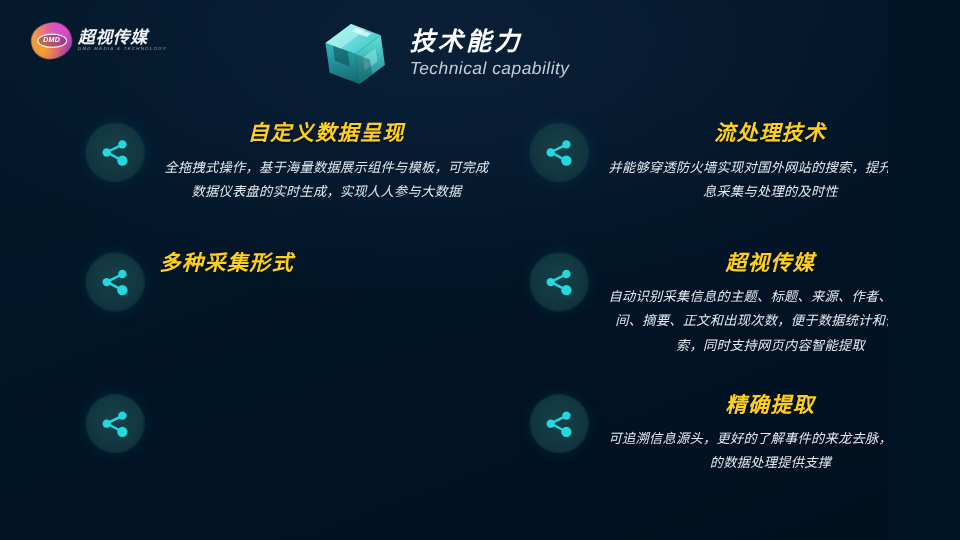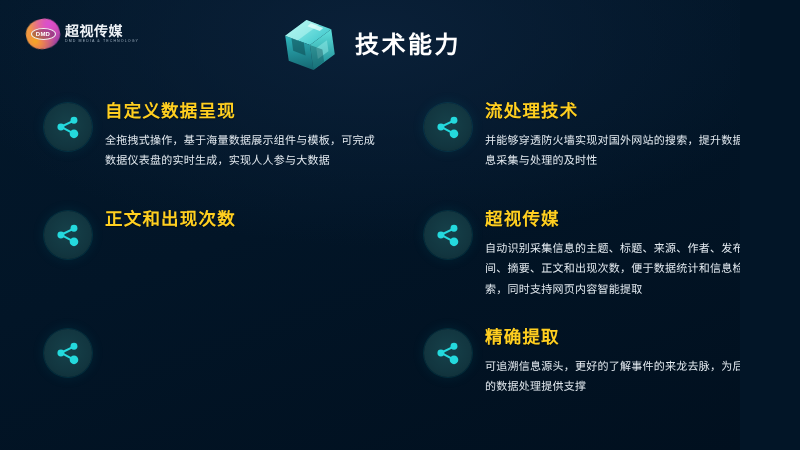--- a/index.html
+++ b/index.html
@@ -10,20 +10,21 @@
     overflow:hidden;
     position:relative;
   }
   .slide {
     position:relative;
     width:740px; height:450px;
     background:
       radial-gradient(ellipse 620px 300px at 50% 8%, #0a2038 0%, rgba(10,32,56,0) 70%),
       linear-gradient(160deg,#03182b 0%,#021527 45%,#01101f 100%);
     overflow:hidden;
+    font-style:italic;
   }
 
   
   .logo {
     position:absolute; left:26px; top:19px;
     display:flex; align-items:center; gap:5px;
   }
   .logo-mark {
     position:relative; width:34px; height:30px;
     display:flex; align-items:center; justify-content:center;
@@ -59,35 +60,35 @@
   }
 
   
   .header {
     position:absolute; left:0; right:0; top:14px;
     display:flex; align-items:center; justify-content:center; gap:14px;
   }
   .cube { width:62px; height:62px; flex:none; }
   .title-block { display:flex; flex-direction:column; }
   .title-cn {
-    font-size:24px; font-weight:bold; color:#ffffff;
+    font-size:21px; font-weight:bold; color:#ffffff;
     letter-spacing:2.5px; line-height:1.1;
   }
   .title-en {
     font-size:14.5px; color:#c3ced8; letter-spacing:.4px;
     margin-top:3px; font-weight:normal;
   }
 
   
   .content {
     position:absolute; left:0; top:100px; width:800px;
     display:grid;
     grid-template-columns:370px 370px;
-    column-gap:10px;
-    padding-left:44px;
+    padding-left:72px;
+    text-align:center;
   }
   .col { display:flex; flex-direction:column; }
   .item { display:flex; gap:13px; margin-bottom:14px; }
   .item.r1 { min-height:94px; }
   .item.r2 { min-height:104px; }
 
   .icon-circle {
     flex:none; width:48px; height:48px; border-radius:50%;
     background:radial-gradient(circle at 50% 45%,#16414a 0%,#123640 60%,#0d2b33 100%);
     box-shadow:0 0 0 1px rgba(32,216,219,.10), 0 0 14px rgba(20,200,210,.10);
@@ -148,20 +149,21 @@
           <polygon points="32,6 44,12.5 20,25.5 8,19" fill="#bdf8f2" opacity=".55"></polygon>
           <polygon points="14,22.5 26,29 26,42 14,35.5" fill="#0d4a52" opacity=".55"></polygon>
           <polygon points="38,36 50,29.5 50,41 38,47.5" fill="#9bf0ea" opacity=".45"></polygon>
           <polygon points="32,32 44,38.5 44,51 32,58" fill="#0c4950" opacity=".40"></polygon>
           <polygon points="36,10 48,16.5 44,19 32,12.5" fill="#e6fffb" opacity=".75"></polygon>
         </g>
       </svg>
     </span>
     <span class="title-block">
       <span class="title-cn">技术能力</span>
+      <span class="title-en">Technical capability</span>
     </span>
   </div>
 
   <div class="content">
 
     <div class="col">
 
       <div class="item r1">
         <span class="icon-circle">
           <svg viewBox="0 0 32 32" xmlns="http://www.w3.org/2000/svg">
@@ -186,21 +188,21 @@
             <g stroke="#24d9dd" stroke-width="2.4" stroke-linecap="round">
               <line x1="8.5" y1="14.5" x2="21" y2="8.5"></line>
               <line x1="9.5" y1="16.5" x2="20.5" y2="22.5"></line>
             </g>
             <circle cx="7" cy="15.5" r="4.1" fill="#24d9dd"></circle>
             <circle cx="22.5" cy="7.5" r="4.1" fill="#24d9dd"></circle>
             <circle cx="22.5" cy="23.5" r="5.1" fill="#24d9dd"></circle>
           </svg>
         </span>
         <span class="texts">
-          <span class="heading" style="display:block">正文和出现次数</span>
+          <span class="heading" style="display:block">多种采集形式</span>
         </span>
       </div>
 
       <div class="item r2">
         <span class="icon-circle">
           <svg viewBox="0 0 32 32" xmlns="http://www.w3.org/2000/svg">
             <g stroke="#24d9dd" stroke-width="2.4" stroke-linecap="round">
               <line x1="8.5" y1="14.5" x2="21" y2="8.5"></line>
               <line x1="9.5" y1="16.5" x2="20.5" y2="22.5"></line>
             </g>

